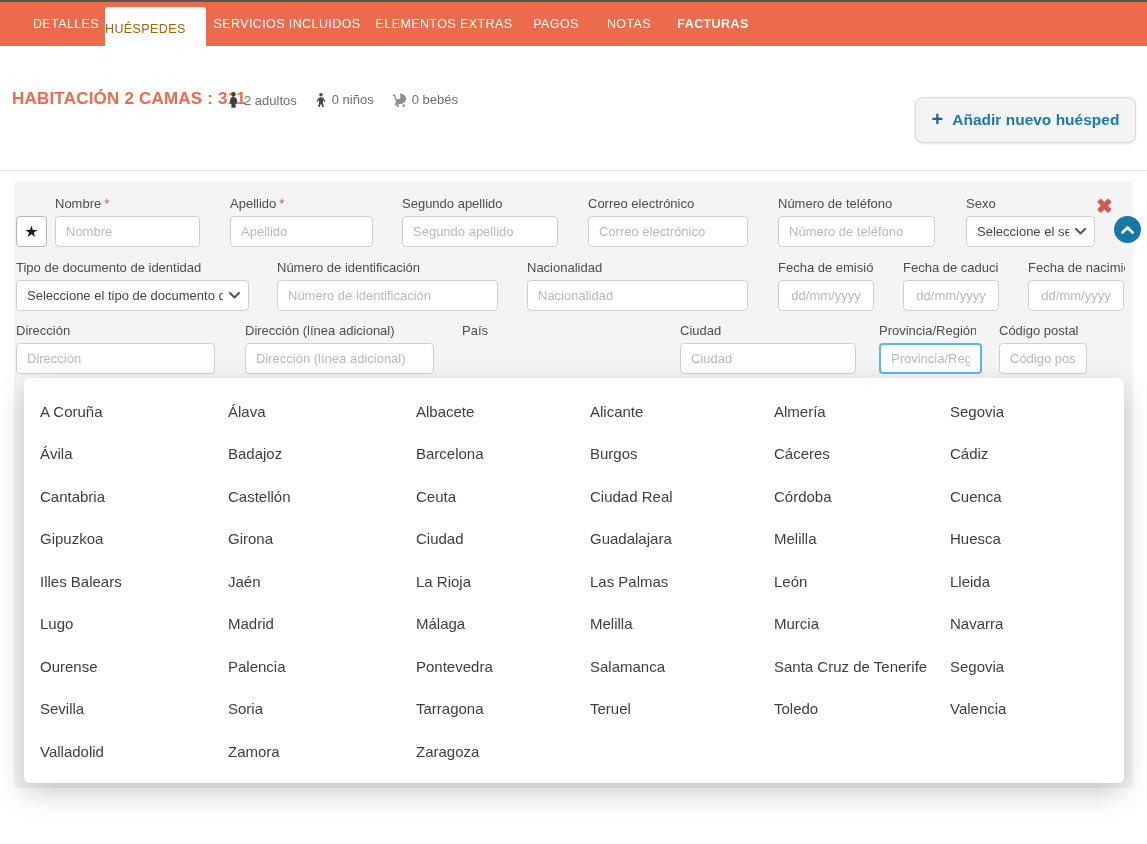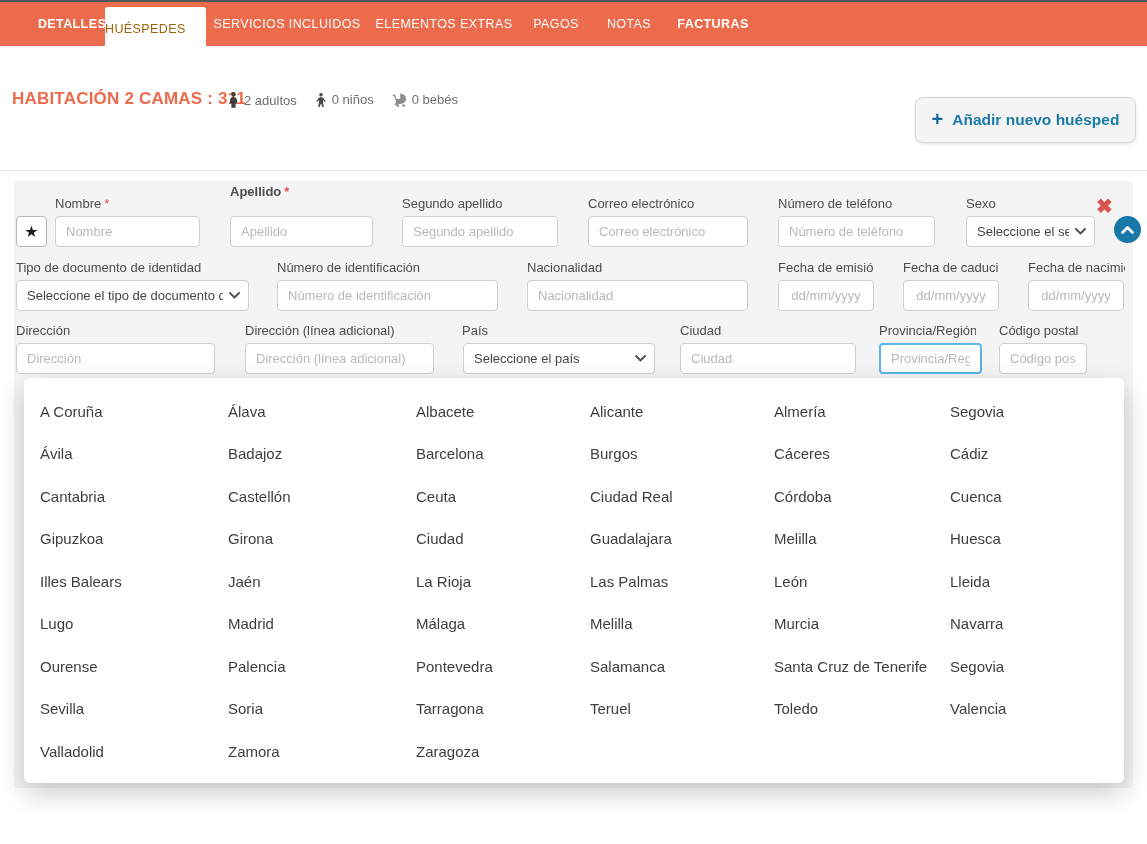--- a/index.html
+++ b/index.html
@@ -7,21 +7,21 @@
     position:relative;width:1147px;height:844px;overflow:hidden;background:#fff;
     font-family:"Liberation Sans", sans-serif;
   }
   
   .topstrip{position:absolute;left:0;top:0;width:100%;height:2px;background:#51565b;}
   .tabbar{position:absolute;left:0;top:2px;width:100%;height:44px;background:#ec6b4c;}
   .tab{
     position:absolute;top:0;height:44px;line-height:44px;transform:translateX(-50%);
     color:#ffffff;font-size:12.5px;letter-spacing:.4px;white-space:nowrap;cursor:pointer;
   }
-  .t0{left:72px;font-weight:bold;} .t2{left:287px;} .t3{left:444px;} .t4{left:556px;} .t5{left:629px;} .t6{left:713px;font-weight:bold;}
+  .t0{left:66px;} .t2{left:287px;} .t3{left:444px;} .t4{left:556px;} .t5{left:629px;} .t6{left:713px;font-weight:bold;}
   .tab.active{
     left:105px;transform:none;top:5px;width:101px;height:49px;line-height:44px;
     background:#fff;color:#a16207;text-align:left;border-radius:3px;z-index:2;
   }
   
   .room-title{
     position:absolute;left:12px;top:89px;font-size:17px;font-weight:700;
     color:#ec6b4c;letter-spacing:.2px;
   }
   .occupancy{
@@ -140,21 +140,21 @@
 
   <div class="star-box">
     <span>★</span>
   </div>
 
   <label class="flabel" style="left:55px;top:196px;">
     <span>Nombre</span><span class="req">*</span>
   </label>
   <input class="fin" style="left: 55px; top: 216px; width: 145px;" placeholder="Nombre">
 
-  <label class="flabel" style="left:230px;top:184px;font-weight:bold;">
+  <label class="flabel" style="left:230px;top:196px;">
     <span>Apellido</span><span class="req">*</span>
   </label>
   <input class="fin" style="left: 230px; top: 216px; width: 143px;" placeholder="Apellido">
 
   <label class="flabel" style="left:402px;top:196px;">Segundo apellido</label>
   <input class="fin" style="left: 402px; top: 216px; width: 156px;" placeholder="Segundo apellido">
 
   <label class="flabel" style="left:588px;top:196px;">Correo electrónico</label>
   <input class="fin" style="left: 588px; top: 216px; width: 160px;" placeholder="Correo electrónico">
 
@@ -199,26 +199,20 @@
   <label class="flabel" style="left:1028px;top:260px;width:97px;">Fecha de nacimiento</label>
   <input class="fin date" style="left: 1028px; top: 280px; width: 96px;" placeholder="dd/mm/yyyy">
 
   <label class="flabel" style="left:16px;top:323px;">Dirección</label>
   <input class="fin" style="left: 16px; top: 343px; width: 199px;" placeholder="Dirección">
 
   <label class="flabel" style="left:245px;top:323px;">Dirección (línea adicional)</label>
   <input class="fin" style="left: 245px; top: 343px; width: 189px;" placeholder="Dirección (línea adicional)">
 
   <label class="flabel" style="left:462px;top:323px;">País</label>
-  <div class="fsel" style="left:463px;top:343px;width:192px;">
-    <span class="sel-text">Seleccione el país</span>
-    <svg width="11" height="7" viewBox="0 0 11 7" fill="none" stroke="#555" stroke-width="2" stroke-linecap="round" stroke-linejoin="round">
-        <polyline points="1,1 5.5,5.5 10,1"></polyline>
-      </svg>
-  </div>
 
   <label class="flabel" style="left:680px;top:323px;">Ciudad</label>
   <input class="fin" style="left: 680px; top: 343px; width: 176px;" placeholder="Ciudad">
 
   <label class="flabel" style="left:879px;top:323px;width:97px;">Provincia/Región</label>
   <input class="fin focus" style="left: 879px; top: 343px; width: 103px;" placeholder="Provincia/Región">
 
   <label class="flabel" style="left:999px;top:323px;width:88px;">Código postal</label>
   <input class="fin" style="left: 999px; top: 343px; width: 88px;" placeholder="Código postal">
 

